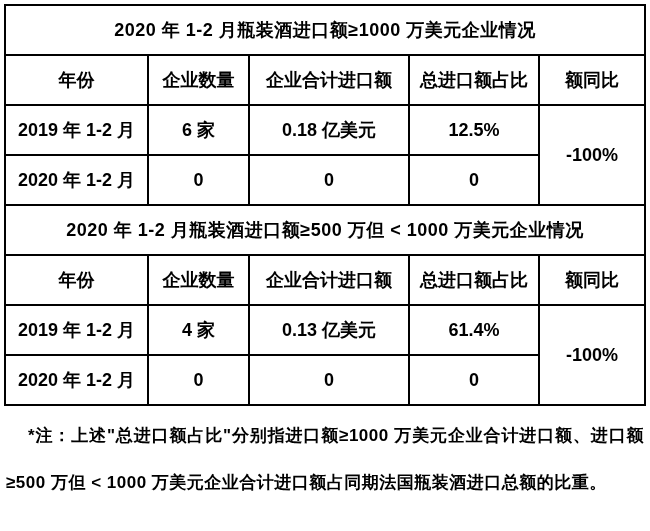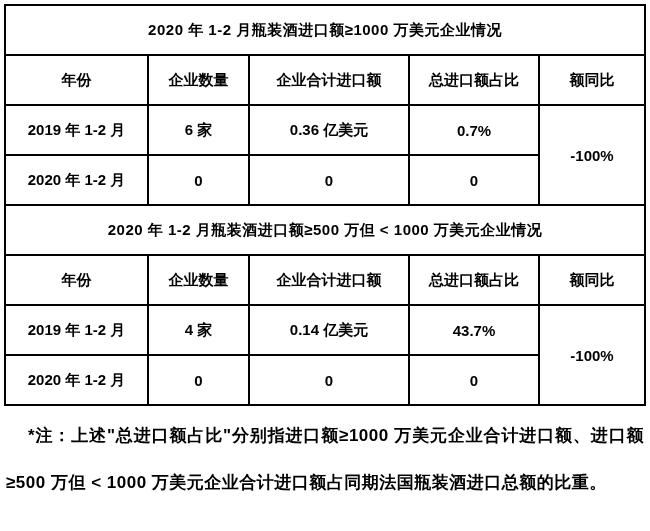--- a/index.html
+++ b/index.html
@@ -18,21 +18,21 @@
     height: 531px;
     padding: 4px 6px 0 4px;
   }
   table.report-table {
     border-collapse: collapse;
     table-layout: fixed;
     width: 640px;
   }
   table.report-table td {
     border: 2px solid #000000;
-    font-size: 15px;
+    font-size: 18px;
     font-weight: bold;
     text-align: center;
     vertical-align: middle;
     height: 48px;
     padding: 0;
     overflow: hidden;
     white-space: nowrap;
   }
   td.section-title {
     letter-spacing: 0.5px;
@@ -74,22 +74,22 @@
       <tr style="height:50px">
         <td>年份</td>
         <td>企业数量</td>
         <td>企业合计进口额</td>
         <td>总进口额占比</td>
         <td>额同比</td>
       </tr>
       <tr>
         <td class="year-cell">2019 年 1-2 月</td>
         <td>6 家</td>
-        <td>0.36 亿美元</td>
-        <td>0.7%</td>
+        <td>0.18 亿美元</td>
+        <td>12.5%</td>
         <td rowspan="2">-100%</td>
       </tr>
       <tr style="height:50px">
         <td class="year-cell">2020 年 1-2 月</td>
         <td>0</td>
         <td>0</td>
         <td>0</td>
       </tr>
 
       <tr style="height:50px">
@@ -98,22 +98,22 @@
       <tr style="height:50px">
         <td>年份</td>
         <td>企业数量</td>
         <td>企业合计进口额</td>
         <td>总进口额占比</td>
         <td>额同比</td>
       </tr>
       <tr style="height:45px">
         <td class="year-cell">2019 年 1-2 月</td>
         <td>4 家</td>
-        <td>0.14 亿美元</td>
-        <td>43.7%</td>
+        <td>0.13 亿美元</td>
+        <td>61.4%</td>
         <td rowspan="2">-100%</td>
       </tr>
       <tr style="height:46px">
         <td class="year-cell">2020 年 1-2 月</td>
         <td>0</td>
         <td>0</td>
         <td>0</td>
       </tr>
     </tbody>
   </table>

